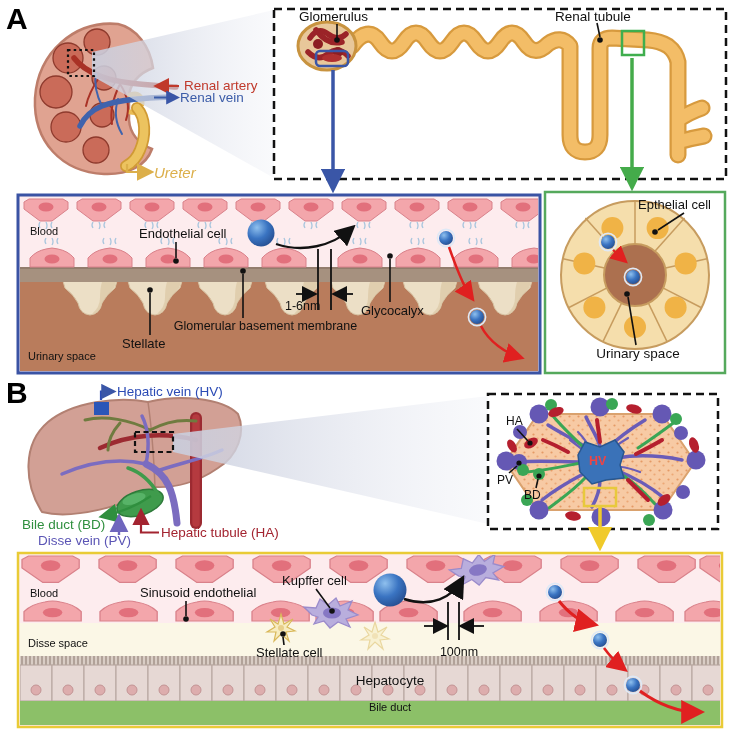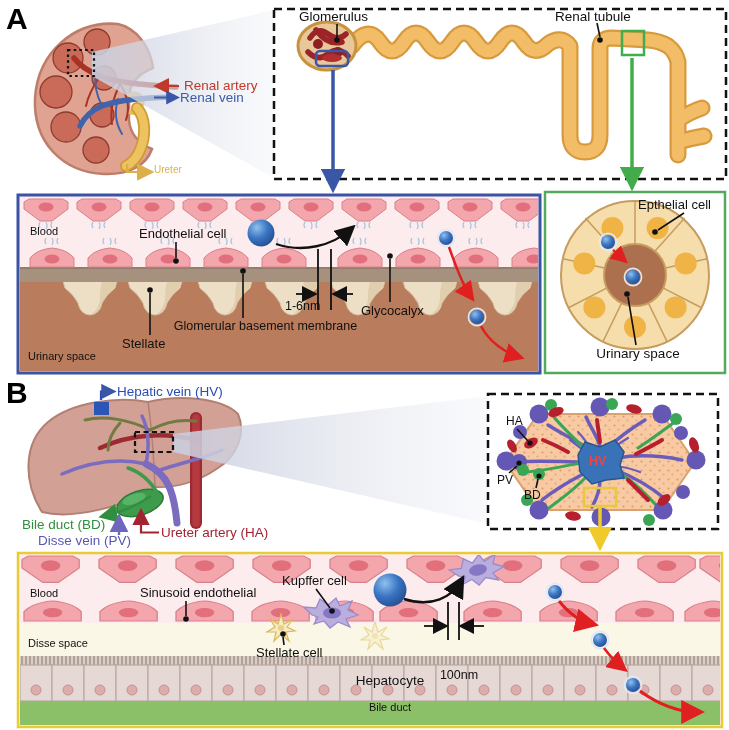--- a/index.html
+++ b/index.html
@@ -470,44 +470,44 @@
           <circle cx="332" cy="611" r="2.8" fill="#111"></circle>
       <path d="M284,645 L283,637" stroke="#111" stroke-width="1.6"></path>
           <circle cx="283" cy="634" r="2.8" fill="#111"></circle>
     </g>
   </g>
 </svg>
 
 <div class="panel-letter" style="left:6px;top:2px;">A</div>
 <div class="lbl" style="left:184px;top:79px;color:#c0392b;font-size:13.5px;">Renal artery</div>
 <div class="lbl" style="left:180px;top:91px;color:#3b5ca8;font-size:13.5px;">Renal vein</div>
-<div class="lbl" style="left:154px;top:165px;color:#dcaf4a;font-size:10px;">Ureter</div>
+<div class="lbl" style="left:154px;top:165px;color:#dcaf4a;font-size:15px;font-style:italic;">Ureter</div>
 <div class="lbl" style="left:299px;top:10px;font-size:13.5px;">Glomerulus</div>
 <div class="lbl" style="left:555px;top:10px;font-size:13.5px;">Renal tubule</div>
 <div class="lbl lbl-lg" style="left:30px;top:226px;">Blood</div>
 <div class="lbl" style="left:139px;top:227px;">Endothelial cell</div>
 <div class="lbl lbl-sm" style="left:285px;top:300px;">1-6nm</div>
 <div class="lbl" style="left:361px;top:304px;">Glycocalyx</div>
 <div class="lbl lbl-sm ctr" style="left:158px;top:320px;width:215px;">Glomerular basement membrane</div>
 <div class="lbl" style="left:122px;top:337px;">Stellate</div>
 <div class="lbl lbl-lg" style="left:28px;top:351px;">Urinary space</div>
 <div class="lbl" style="left:638px;top:198px;">Epthelial cell</div>
 <div class="lbl ctr" style="left:590px;top:347px;width:96px;font-size:13.5px;">Urinary space</div>
 
 <div class="panel-letter" style="left:6px;top:376px;">B</div>
 <div class="lbl" style="left:117px;top:385px;color:#2b4bb5;font-size:13.5px;">Hepatic vein (HV)</div>
 <div class="lbl" style="left:22px;top:518px;color:#2f8f3e;font-size:13.5px;">Bile duct (BD)</div>
 <div class="lbl" style="left:38px;top:534px;color:#5b55b5;font-size:13.5px;">Disse vein (PV)</div>
-<div class="lbl" style="left:161px;top:526px;color:#a32430;font-size:13.5px;">Ureter artery (HA)</div>
+<div class="lbl" style="left:161px;top:526px;color:#a32430;font-size:13.5px;">Hepatic tubule (HA)</div>
 <div class="lbl" style="left:506px;top:415px;font-size:12px;">HA</div>
 <div class="lbl" style="left:497px;top:474px;font-size:12px;">PV</div>
 <div class="lbl" style="left:524px;top:489px;font-size:12px;">BD</div>
 <div class="lbl" style="left:589px;top:455px;font-size:12.5px;font-weight:bold;color:#ef4444;">HV</div>
 <div class="lbl lbl-lg" style="left:30px;top:588px;">Blood</div>
 <div class="lbl" style="left:140px;top:586px;">Sinusoid endothelial</div>
 <div class="lbl" style="left:282px;top:574px;">Kupffer cell</div>
 <div class="lbl lbl-lg" style="left:28px;top:638px;">Disse space</div>
 <div class="lbl" style="left:256px;top:646px;">Stellate cell</div>
-<div class="lbl lbl-sm ctr" style="left:432px;top:669px;width:54px;">100nm</div>
+<div class="lbl lbl-sm ctr" style="left:432px;top:646px;width:54px;">100nm</div>
 <div class="lbl ctr" style="left:340px;top:674px;width:100px;font-size:13.5px;">Hepatocyte</div>
 <div class="lbl lbl-lg ctr" style="left:340px;top:702px;width:100px;">Bile duct</div>
 
 </div>
 
 </body></html>

